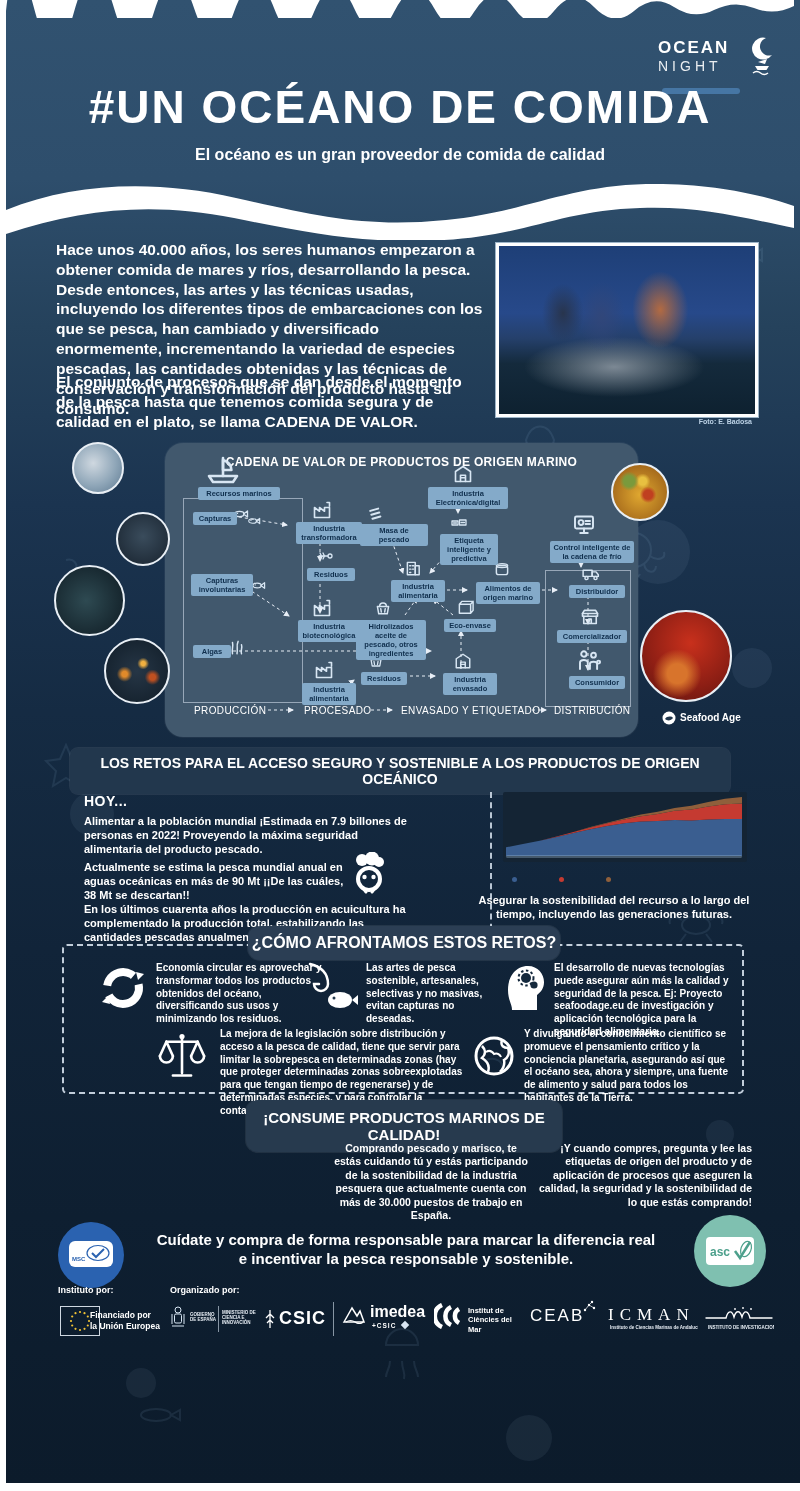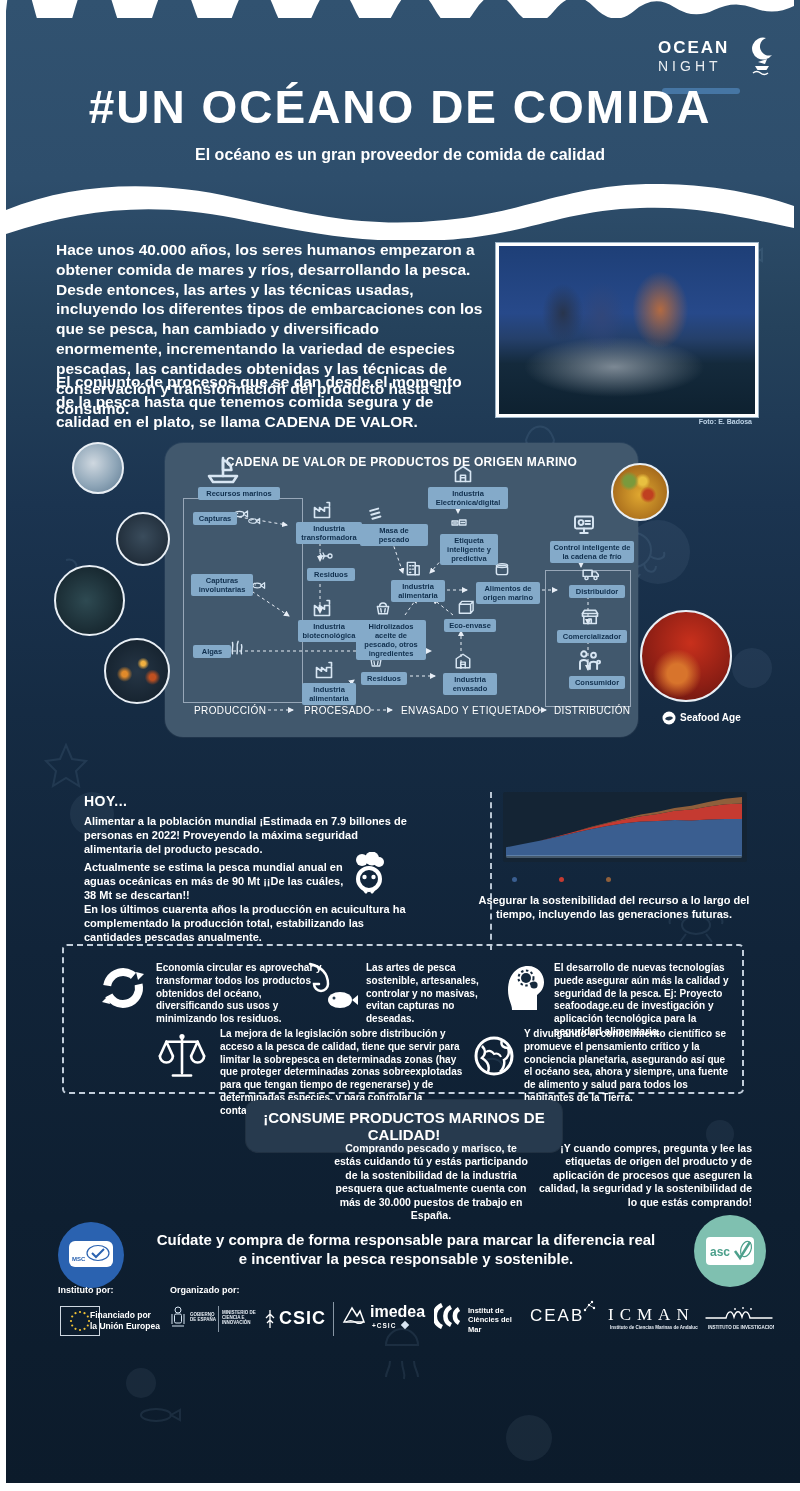--- a/index.html
+++ b/index.html
@@ -311,20 +311,21 @@
   <div class="circ" style="left:605px;top:463px;width:54px;height:54px;background:radial-gradient(circle at 30% 30%,#7a9a3c 10%,rgba(122,154,60,0) 18%),radial-gradient(circle at 65% 55%,#c04020 10%,rgba(192,64,32,0) 18%),radial-gradient(circle at 55% 30%,#e8c040 8%,rgba(232,192,64,0) 16%),radial-gradient(circle at 50% 55%,#e0a830,#9c6018 85%)"></div>
   <div class="circ" style="left:634px;top:610px;width:88px;height:88px;background:radial-gradient(circle at 40% 70%,#d8742c 12%,rgba(216,116,44,0) 30%),radial-gradient(circle at 55% 35%,#c8301c,#8c1e14 60%,#5c140e)"></div>
 
   <svg class="ab" style="left:656px;top:711px;width:14px;height:14px" viewBox="0 0 14 14">
     <circle cx="7" cy="7" r="6.5" fill="#fff"></circle>
         <path d="M3,8c2,-3 6,-3 8,-1c-2,3 -6,3 -8,1z" fill="#22374d"></path>
         <circle cx="9.5" cy="6.6" r=".8" fill="#22374d"></circle>
   </svg>
   <div class="ab w bold" style="left:674px;top:712px;font-size:10px">Seafood Age</div>
 
+  <div class="banner" style="left:64px;top:748px;width:660px;padding:7px 0;font-size:14px;border-radius:8px">LOS RETOS PARA EL ACCESO SEGURO Y SOSTENIBLE A LOS PRODUCTOS DE ORIGEN OCEÁNICO</div>
 
   <div class="ab w bold" style="left:78px;top:793px;font-size:14px;letter-spacing:.5px">HOY...</div>
   <div class="ab para" style="left:78px;top:814px;width:330px;font-size:11px">Alimentar a la población mundial ¡Estimada en 7.9 billones de personas en 2022! Proveyendo la máxima seguridad alimentaria del producto pescado.</div>
   <div class="ab para" style="left:78px;top:860px;width:272px;font-size:11px">Actualmente se estima la pesca mundial anual en aguas oceánicas en más de 90 Mt ¡¡De las cuáles, 38 Mt se descartan!!</div>
   <svg class="ab" style="left:344px;top:852px;width:38px;height:44px" viewBox="0 0 38 44">
     <circle cx="12" cy="8" r="6" fill="#fff"></circle>
         <circle cx="22" cy="6.5" r="7" fill="#fff"></circle>
         <circle cx="29" cy="10" r="5" fill="#fff"></circle>
     <circle cx="19" cy="27" r="11" fill="none" stroke="#fff" stroke-width="4"></circle>
     <circle cx="14.5" cy="25" r="2.2" fill="#fff"></circle>
@@ -343,37 +344,38 @@
   <svg class="ab" id="chart-svg" style="left:500px;top:796px;width:236px;height:60px" viewBox="0 0 236 60" preserveAspectRatio="none">
         <polygon points="0.0,51.3 16.9,48.0 33.7,44.7 50.6,40.9 67.4,37.1 84.3,33.3 101.1,30.0 118.0,27.3 134.9,25.6 151.7,25.1 168.6,24.0 185.4,24.5 202.3,23.5 219.1,22.9 236.0,22.9 236.0,60.0 219.1,60.0 202.3,60.0 185.4,60.0 168.6,60.0 151.7,60.0 134.9,60.0 118.0,60.0 101.1,60.0 84.3,60.0 67.4,60.0 50.6,60.0 33.7,60.0 16.9,60.0 0.0,60.0 " fill="#3a5e90"></polygon>
         <polygon points="0.0,51.3 16.9,48.0 33.7,44.7 50.6,40.4 67.4,36.0 84.3,31.6 101.1,27.3 118.0,23.5 134.9,20.2 151.7,18.0 168.6,14.7 185.4,13.6 202.3,10.4 219.1,8.2 236.0,7.6 236.0,22.9 219.1,22.9 202.3,23.5 185.4,24.5 168.6,24.0 151.7,25.1 134.9,25.6 118.0,27.3 101.1,30.0 84.3,33.3 67.4,37.1 50.6,40.9 33.7,44.7 16.9,48.0 0.0,51.3 " fill="#c53a31"></polygon>
         <polygon points="0.0,51.3 16.9,48.0 33.7,44.7 50.6,40.4 67.4,36.0 84.3,31.1 101.1,26.7 118.0,22.4 134.9,18.5 151.7,15.8 168.6,12.0 185.4,9.8 202.3,6.0 219.1,2.7 236.0,1.1 236.0,7.6 219.1,8.2 202.3,10.4 185.4,13.6 168.6,14.7 151.7,18.0 134.9,20.2 118.0,23.5 101.1,27.3 84.3,31.6 67.4,36.0 50.6,40.4 33.7,44.7 16.9,48.0 0.0,51.3 " fill="#8f5f3b"></polygon>
       </svg>
   <div class="ab" style="left:500px;top:855px;width:236px;height:3px;background:rgba(160,190,215,.35);border-radius:2px"></div>
   <div class="ab" id="chart-legend" style="left:506px;top:868px;width:230px;height:8px"><span class="ldot" style="background: rgb(58, 94, 144);"></span><span class="ldot" style="background: rgb(197, 58, 49);"></span><span class="ldot" style="background: rgb(143, 95, 59);"></span></div>
   <div class="ab para" style="left:470px;top:893px;width:276px;font-size:11px;text-align:center">Asegurar la sostenibilidad del recurso a lo largo del tiempo, incluyendo las generaciones futuras.</div>
 
   <div class="dash-box" style="left:56px;top:944px;width:678px;height:146px"></div>
+  <div class="banner" style="left:242px;top:926px;width:312px;padding:8px 0;font-size:16px;border-radius:12px;background:#2b3e54">¿CÓMO AFRONTAMOS ESTOS RETOS?</div>
 
   <svg class="ab" style="left:94px;top:964px;width:46px;height:48px" viewBox="0 0 46 48">
     <circle cx="23" cy="24" r="16" fill="none" stroke="#fff" stroke-width="8" stroke-dasharray="34 10" transform="rotate(30 23 24)"></circle>
     <path d="M36,8l8,2-6,6z" fill="#fff"></path>
         <path d="M10,40l-8,-2 6,-6z" fill="#fff"></path>
   </svg>
   <div class="ab para" style="left:150px;top:962px;width:168px;font-size:10px">
     <span></span><span class="bold">Economía circular</span><span> es aprovechar y transformar todos los productos obtenidos del océano, diversificando sus usos y minimizando los residuos.</span>
   </div>
   <svg class="ab" style="left:300px;top:962px;width:52px;height:52px" viewBox="0 0 52 52">
     <path d="M4,2c12,3 18,10 18,20a7,7 0 0 1 -14,0h5" stroke="#fff" stroke-width="2.5" fill="none" stroke-linecap="round"></path>
     <ellipse cx="34" cy="38" rx="12" ry="8" fill="#fff"></ellipse>
         <path d="M46,38l6,-5v10z" fill="#fff"></path>
         <circle cx="28" cy="36" r="1.5" fill="#22374d"></circle>
   </svg>
   <div class="ab para" style="left:360px;top:962px;width:136px;font-size:10px">
-    <span>Las </span><span class="bold">artes de pesca sostenible</span><span>, artesanales, controlar y no masivas, evitan capturas no deseadas.</span>
+    <span>Las </span><span class="bold">artes de pesca sostenible</span><span>, artesanales, selectivas y no masivas, evitan capturas no deseadas.</span>
   </div>
   <svg class="ab" style="left:498px;top:962px;width:42px;height:50px" viewBox="0 0 42 50">
     <path d="M8,48c0,-6 -4,-10 -4,-20C4,14 12,4 24,4c10,0 16,8 16,16c0,6 -3,10 -7,13v15z" fill="#fff"></path>
     <circle cx="22" cy="16" r="5" fill="#15293d"></circle>
         <circle cx="30" cy="23" r="3.6" fill="#15293d"></circle>
     <circle cx="22" cy="16" r="7.5" fill="none" stroke="#15293d" stroke-width="2" stroke-dasharray="2.5 2.5"></circle>
   </svg>
   <div class="ab para" style="left:548px;top:962px;width:182px;font-size:10px">
     <span>El </span><span class="bold">desarrollo de nuevas tecnologías</span><span> puede asegurar aún más la calidad y seguridad de la pesca. Ej: Proyecto seafoodage.eu de investigación y aplicación tecnológica para la seguridad alimentaria.</span>
   </div>

